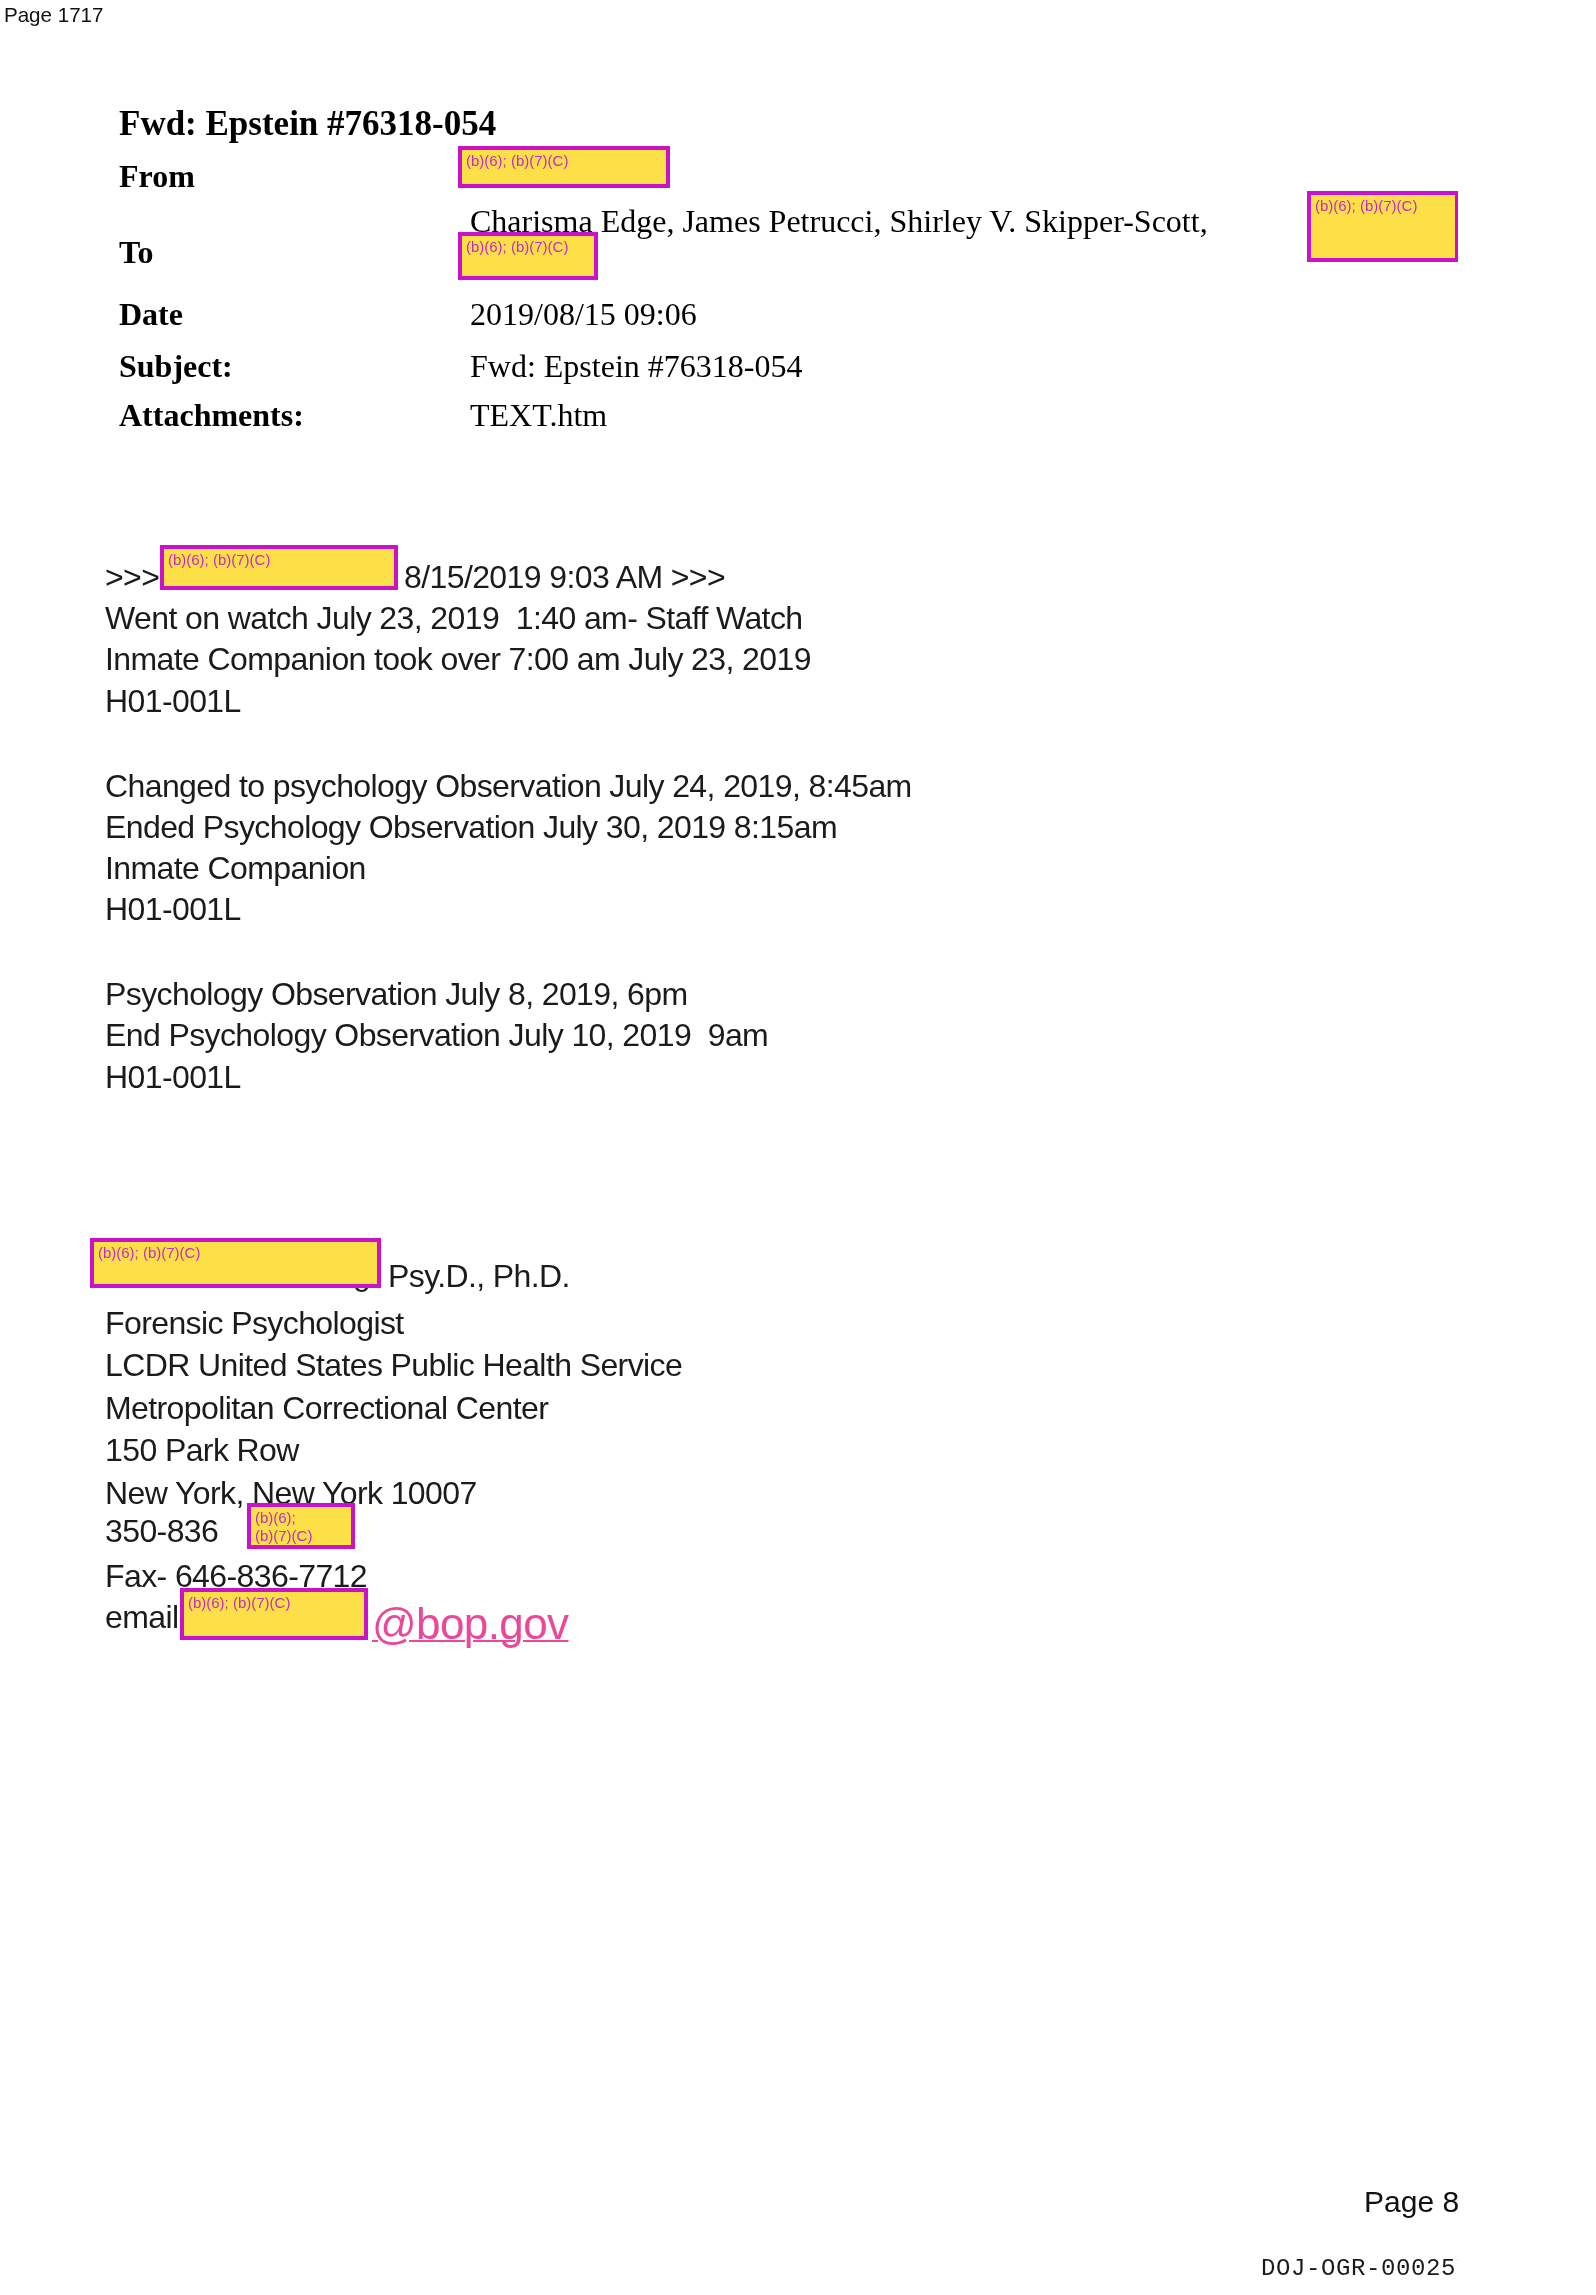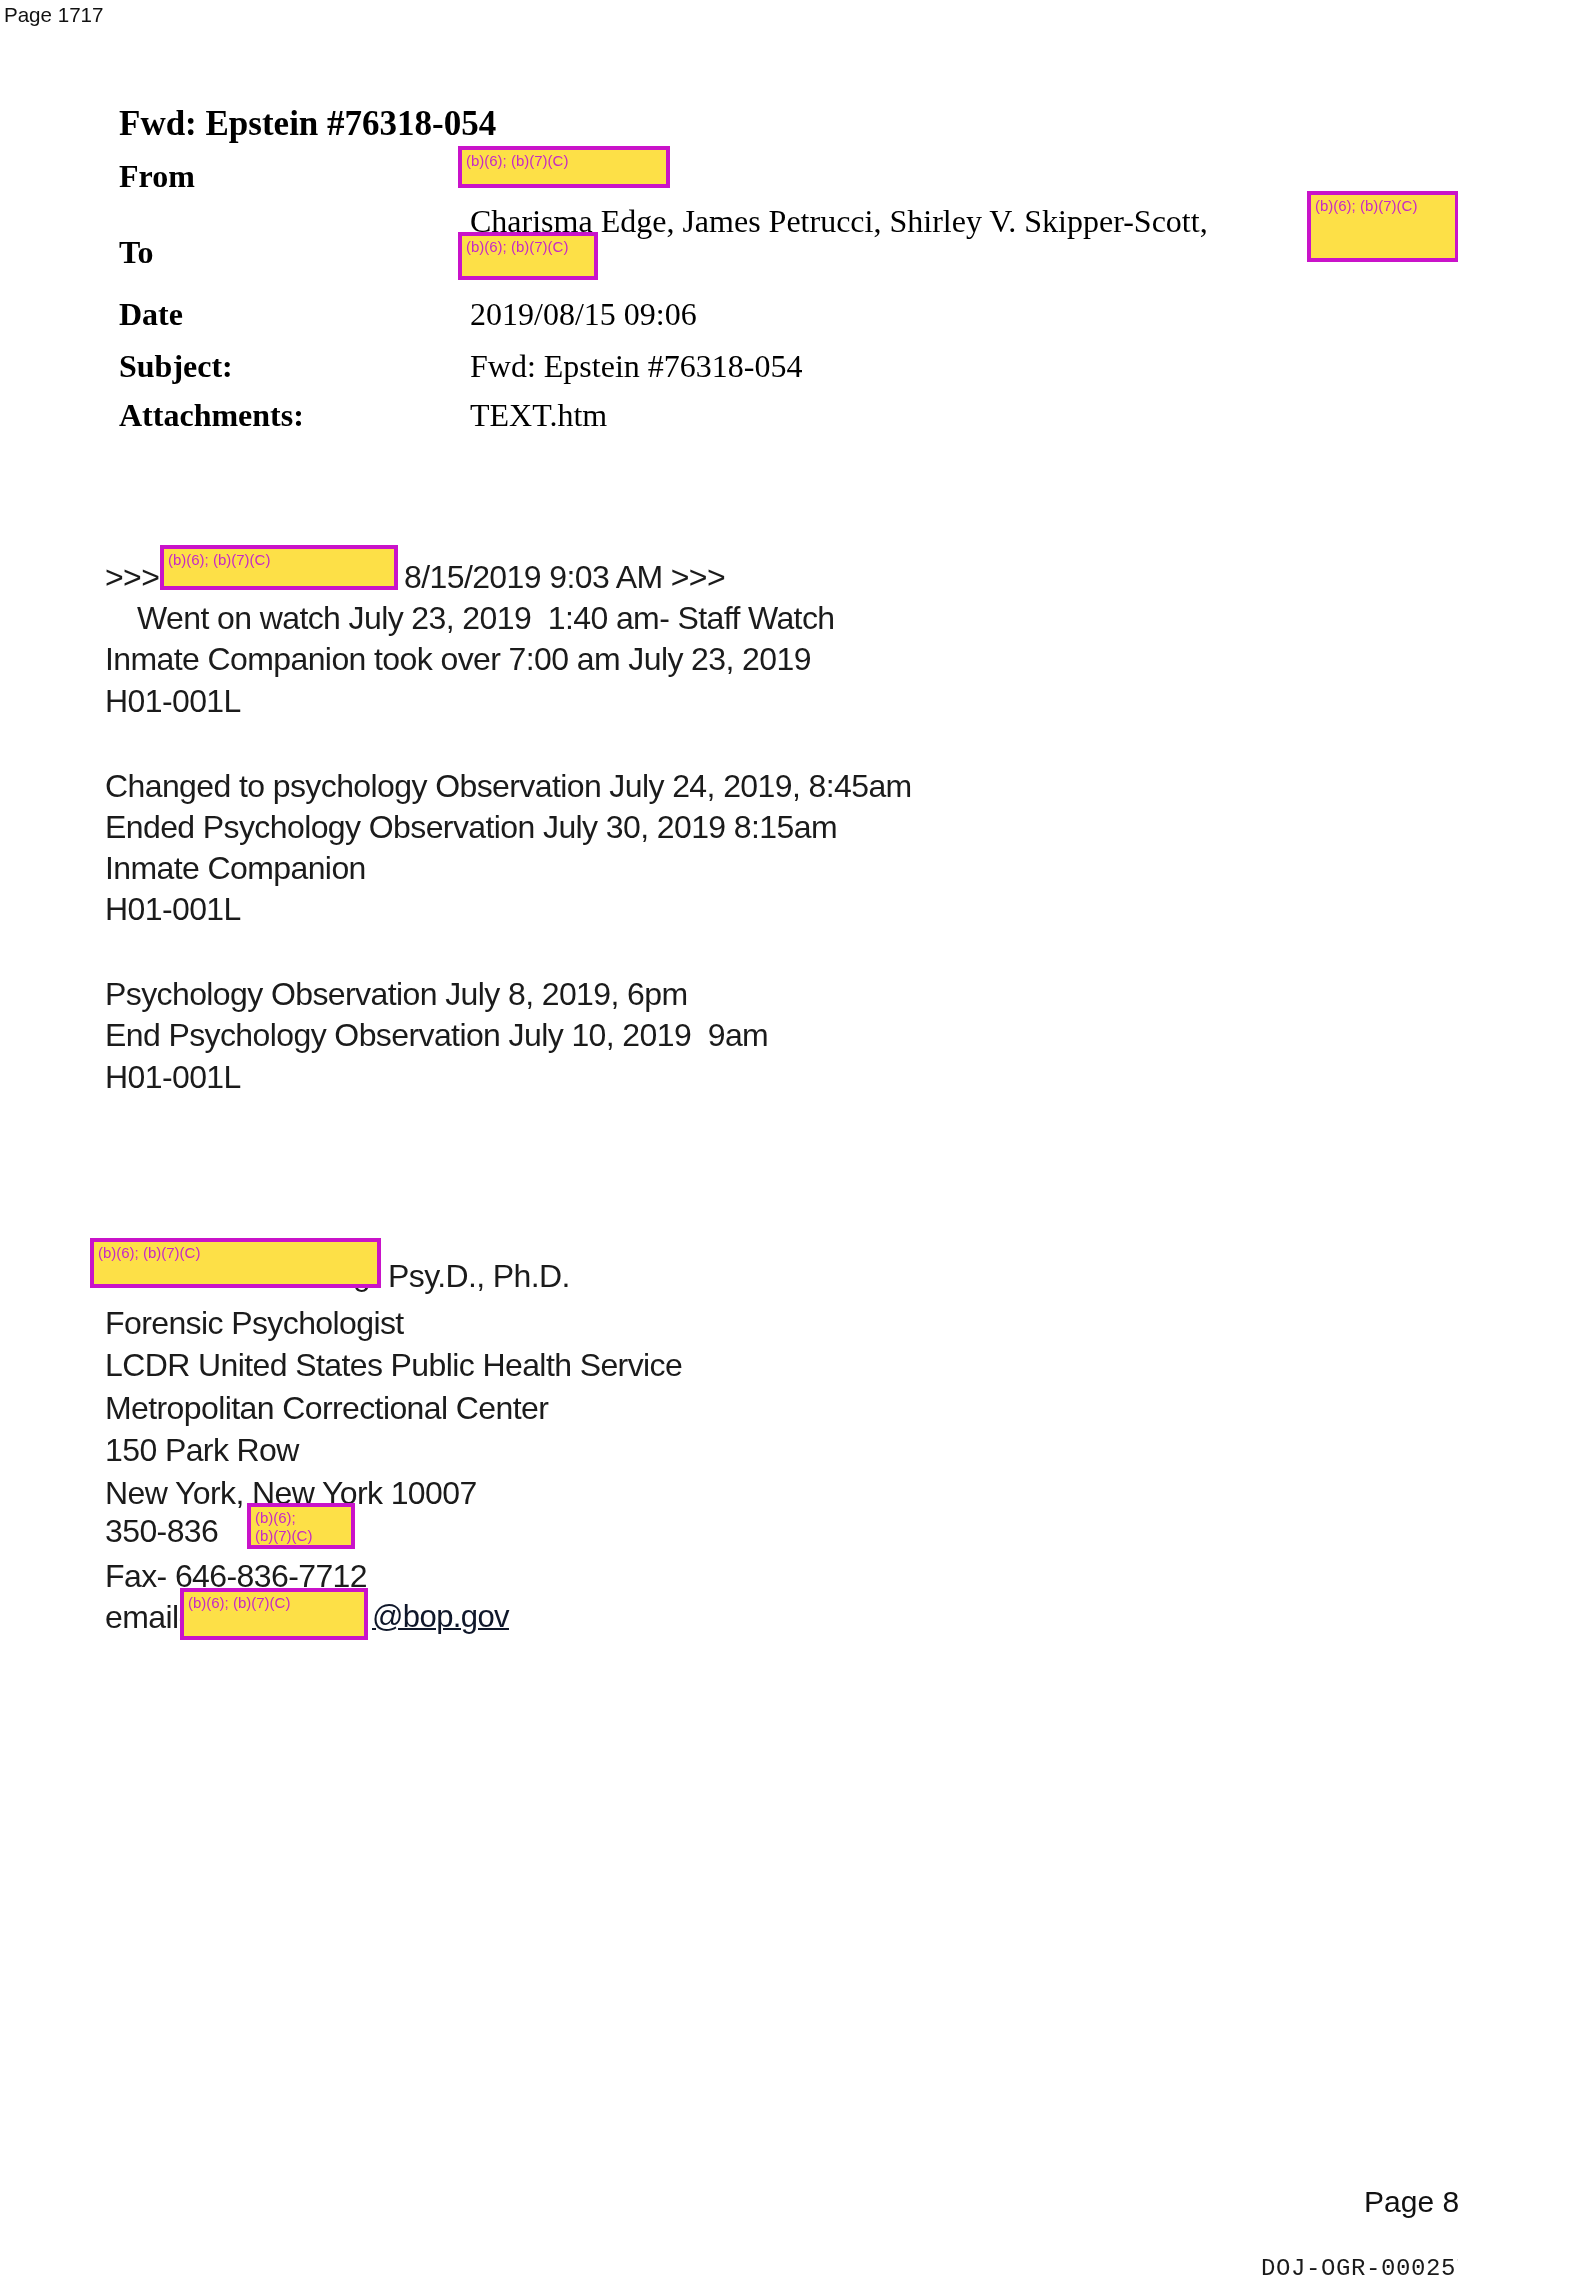--- a/index.html
+++ b/index.html
@@ -57,23 +57,23 @@
     white-space:pre;
   }
   .descender{
     z-index:1;
     font-family:"Liberation Sans", sans-serif;
     font-size:32px;
     color:#1b1b1b;
   }
   .linktext{
     font-family:"Liberation Sans", sans-serif;
-    font-size:31px;
+    font-size:44px;
     letter-spacing:-0.6px;
-    color:#0f172a;
+    color:#ec4899;
     text-decoration:underline;
     text-decoration-thickness:1.9px;
     white-space:pre;
     cursor:pointer;
   }
   .bates{
     font-family:"Liberation Mono", "DejaVu Sans Mono", monospace;
     font-size:24px;
     letter-spacing:0.6px;
     color:#1a1a1a;
@@ -116,21 +116,21 @@
 
   <div class="abs hlabel" style="left:119px;top:397px;">Attachments:</div>
   <div class="abs hvalue" style="left:470px;top:397px;">TEXT.htm</div>
 
   <div class="abs bline" style="left:105px;top:559px;">&gt;&gt;&gt;</div>
   <div class="abs redact" style="left:160px;top:545px;width:238px;height:45px;">
     <span class="rlabel">(b)(6); (b)(7)(C)</span>
   </div>
   <div class="abs bline" style="left:404px;top:559px;">8/15/2019 9:03 AM &gt;&gt;&gt;</div>
 
-  <div class="abs bline" style="left:105px;top:600px;margin-left:32px;">Went on watch July 23, 2019  1:40 am- Staff Watch</div>
+  <div class="abs bline" style="left:105px;top:600px;">Went on watch July 23, 2019  1:40 am- Staff Watch</div>
   <div class="abs bline" style="left:105px;top:641px;">Inmate Companion took over 7:00 am July 23, 2019</div>
   <div class="abs bline" style="left:105px;top:683px;">H01-001L</div>
 
   <div class="abs bline" style="left:105px;top:768px;">Changed to psychology Observation July 24, 2019, 8:45am</div>
   <div class="abs bline" style="left:105px;top:809px;">Ended Psychology Observation July 30, 2019 8:15am</div>
   <div class="abs bline" style="left:105px;top:850px;">Inmate Companion</div>
   <div class="abs bline" style="left:105px;top:891px;">H01-001L</div>
 
   <div class="abs bline" style="left:105px;top:976px;">Psychology Observation July 8, 2019, 6pm</div>
   <div class="abs bline" style="left:105px;top:1017px;">End Psychology Observation July 10, 2019  9am</div>

